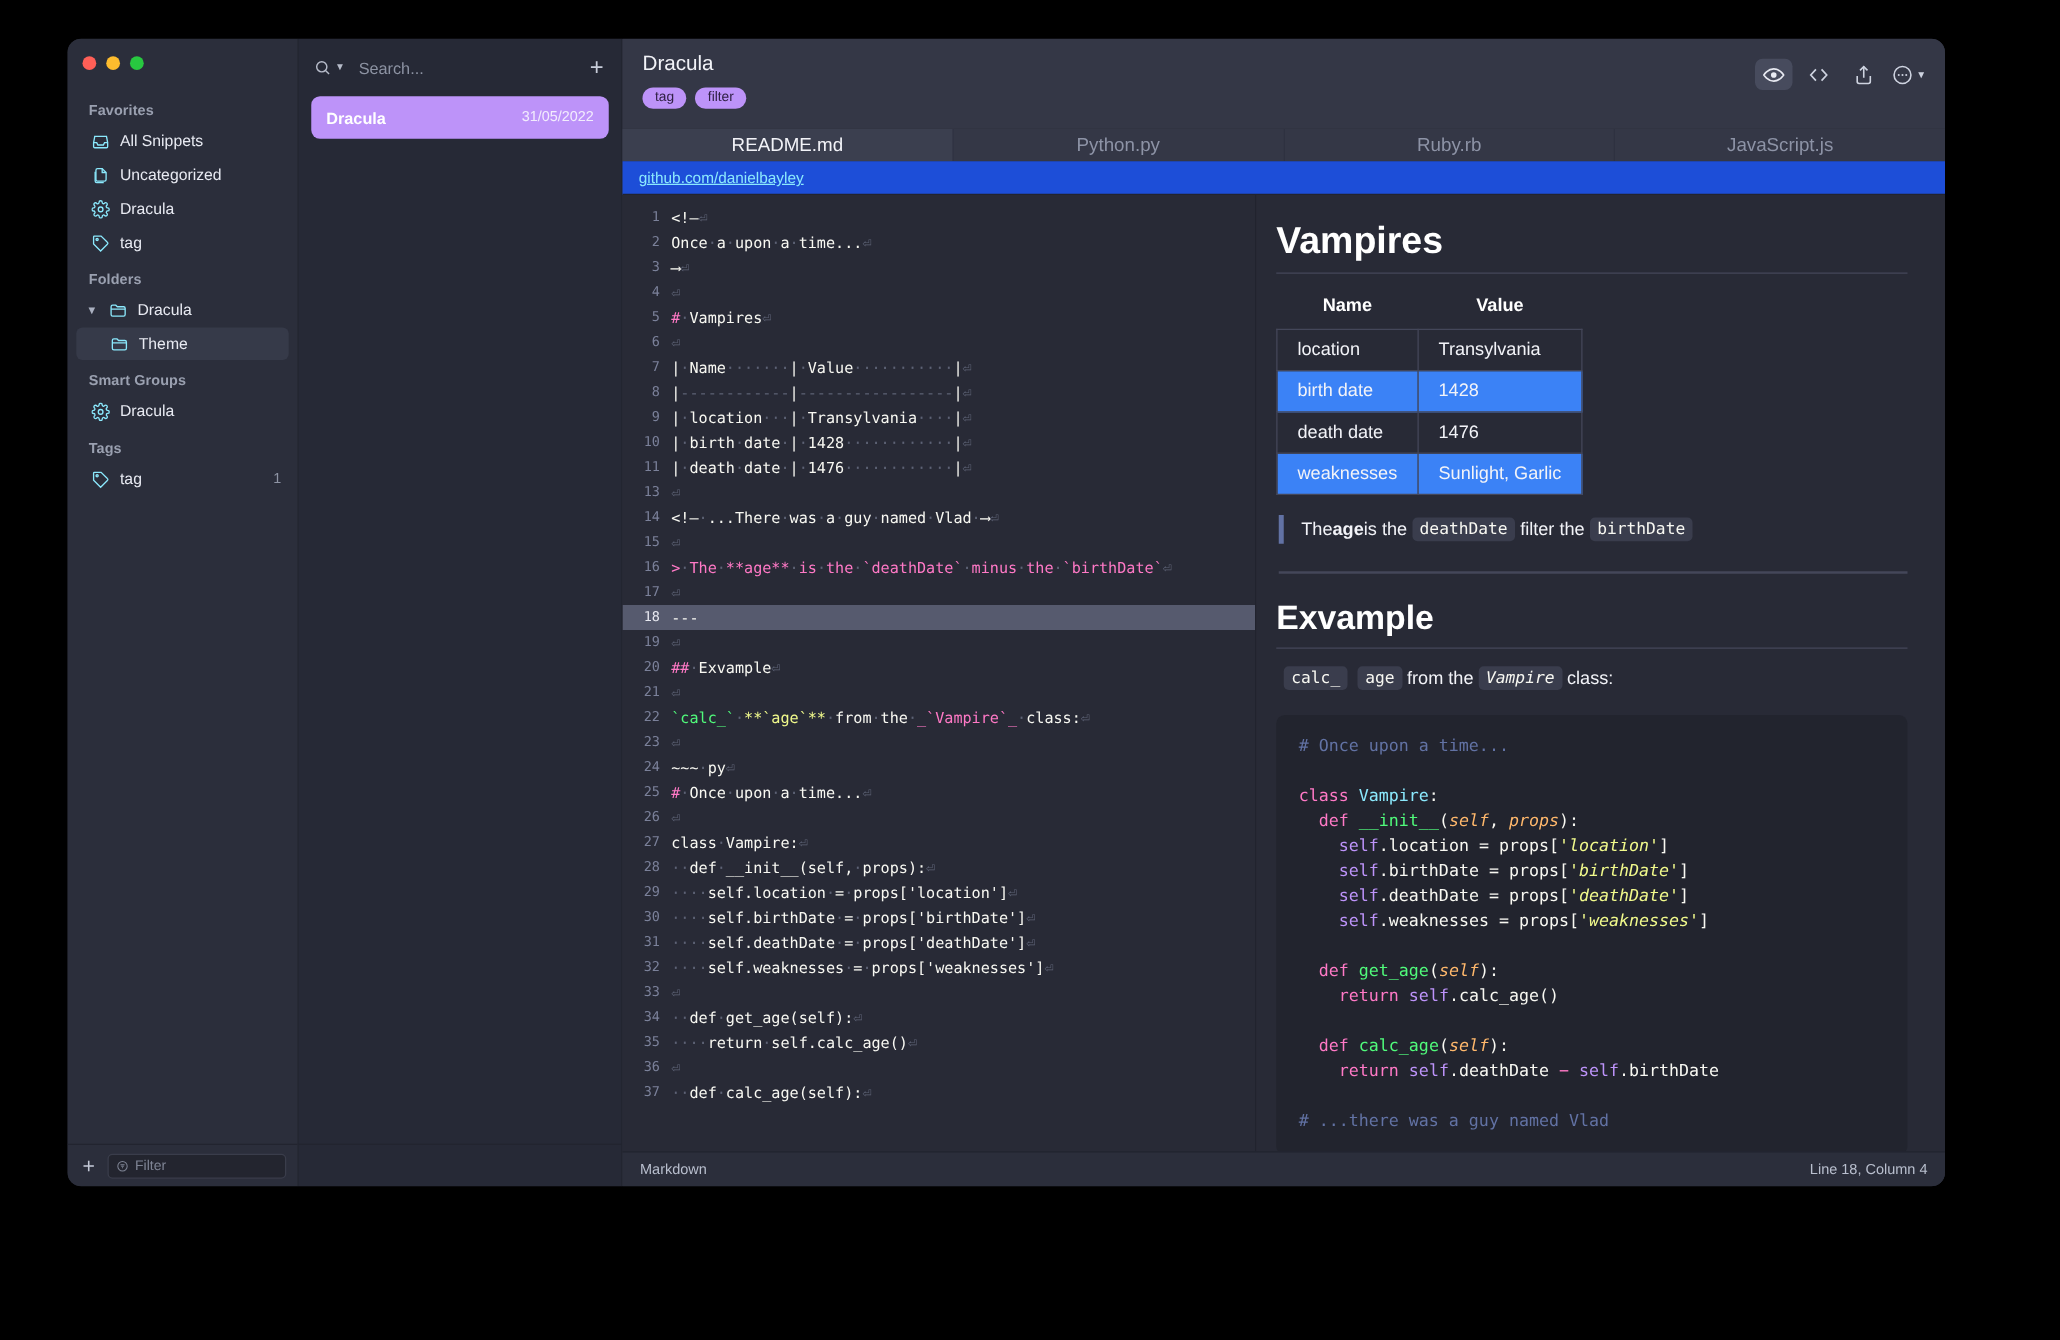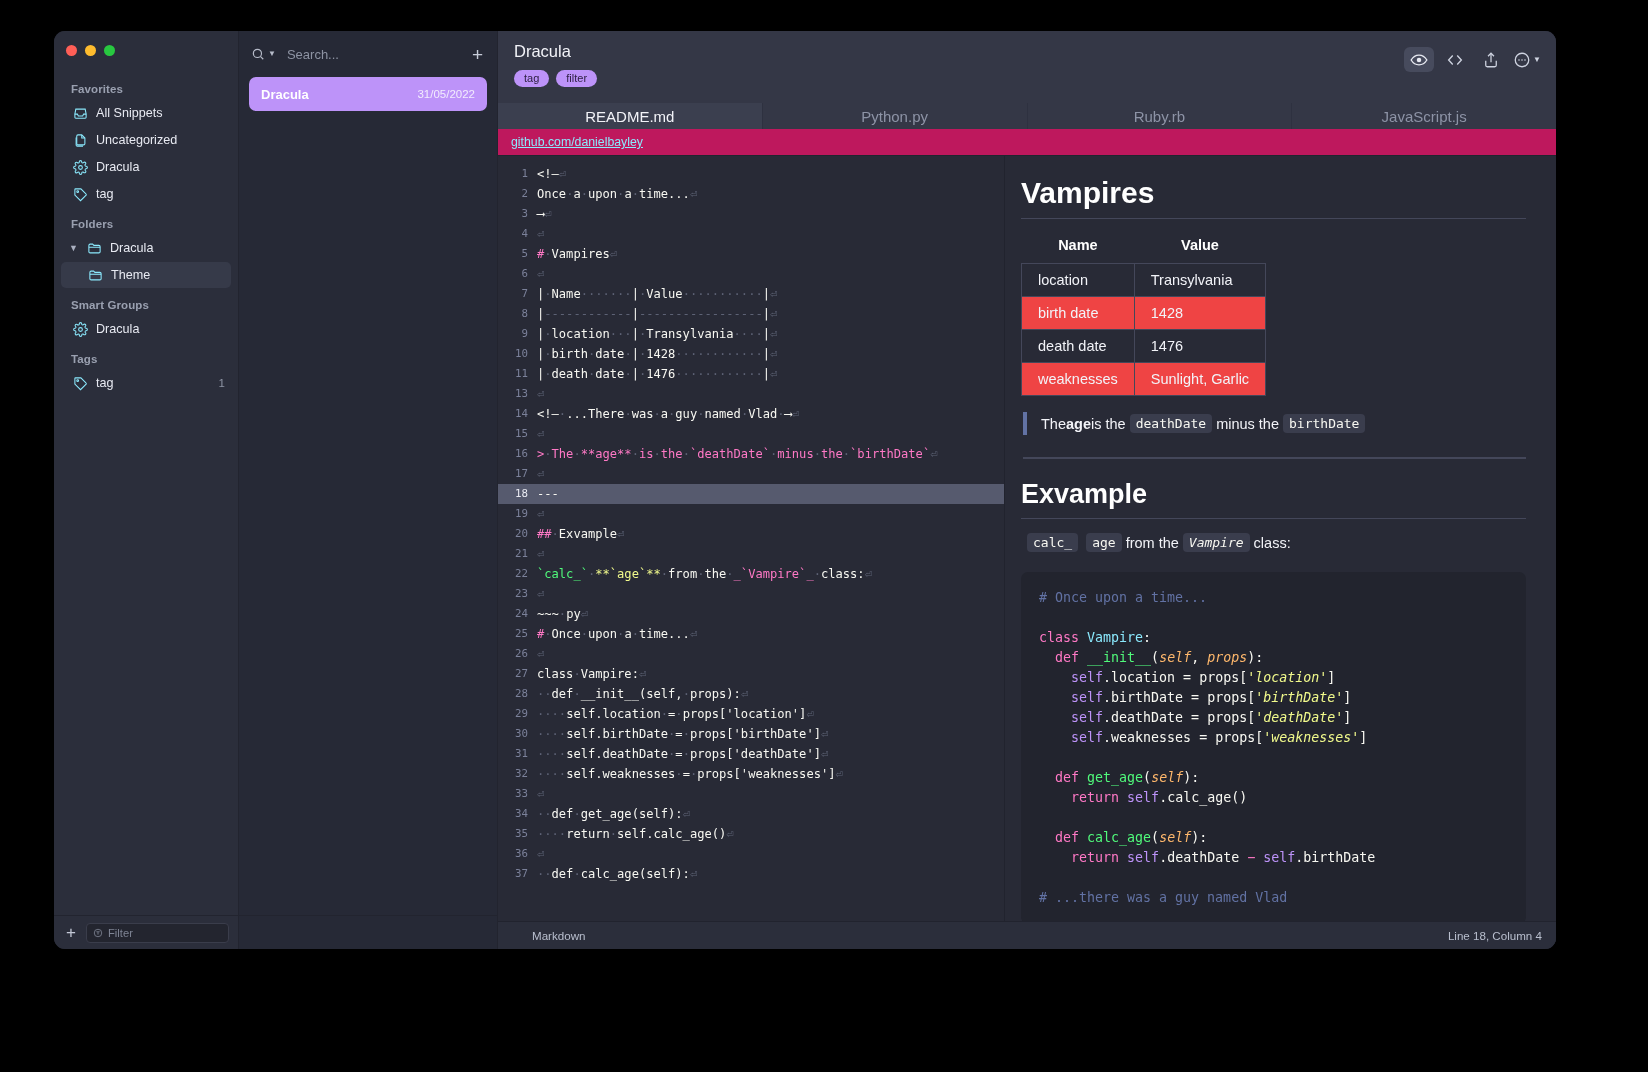--- a/index.html
+++ b/index.html
@@ -173,21 +173,21 @@
     font-size: 15px;
     color: #8d93a6;
     cursor: default;
     border-right: 1px solid #2e3140;
   }
   .tab:last-child { border-right: 0; }
   .tab.active { background: #3b3f4f; color: #f2f3f8; }
 
   .urlbar {
     height: 27px;
-    background: #be185d;
+    background: #1d4ed8;
     display: flex; align-items: center;
     padding-left: 13px;
     border-bottom: 1px solid #22242f;
   }
   .urlbar a {
     color: #8be9fd; font-size: 12.3px;
     text-decoration: underline;
     cursor: default;
   }
 
@@ -240,21 +240,21 @@
   .pv-table { border-collapse: collapse; margin-bottom: 0; margin-left: 0; }
   .pv-table th {
     font-size: 14.5px; font-weight: bold; color: #ffffff;
     padding: 4px 16px 10px 16px; text-align: center;
   }
   .pv-table td {
     font-size: 14.5px; color: #f2f3f8;
     padding: 8px 16px;
     border: 1px solid #44475a;
   }
-  .pv-table tr.alt td { background: #ef4444; }
+  .pv-table tr.alt td { background: #3b82f6; }
   .pv-quote {
     border-left: 4px solid #6272a4;
     padding: 2px 0 2px 14px;
     margin: 16px 0 0 2px;
     font-size: 14.5px; color: #f2f3f8;
     display: flex; align-items: center; flex-wrap: wrap; gap: 0;
   }
   .pv-quote b { font-weight: bold; }
   code.inline {
     background: #3a3d4d; border-radius: 4px;
@@ -292,21 +292,21 @@
 
   
   .statusbar {
     height: 28px;
     background: #2b2e3b;
     border-top: 1px solid #21232e;
     display: flex; align-items: center;
     padding: 0 14px;
     color: #b9bfce; font-size: 11.6px;
   }
-  .statusbar .left { flex: 1; margin-left: 20px; }
+  .statusbar .left { flex: 1; }
 </style>
 </head>
 <body>
 
 <div class="desktop">
   <div class="window">
 
     <div class="sidebar">
       <div class="traffic">
         <span class="dot red"></span>
@@ -668,21 +668,21 @@
                 <td>Sunlight, Garlic</td>
               </tr>
             </tbody>
           </table>
 
           <div class="pv-quote">
             <span>The </span>
               <b>age</b>
               <span> is the </span>
               <code class="inline">deathDate</code>
-              <span> minus the </span>
+              <span> filter the </span>
               <code class="inline">birthDate</code>
           </div>
 
           <hr class="pv-hr">
 
           <div class="pv-h2">Exvample</div>
 
           <div class="pv-para">
             <code class="inline">calc_</code>
               <code class="inline">age</code>

